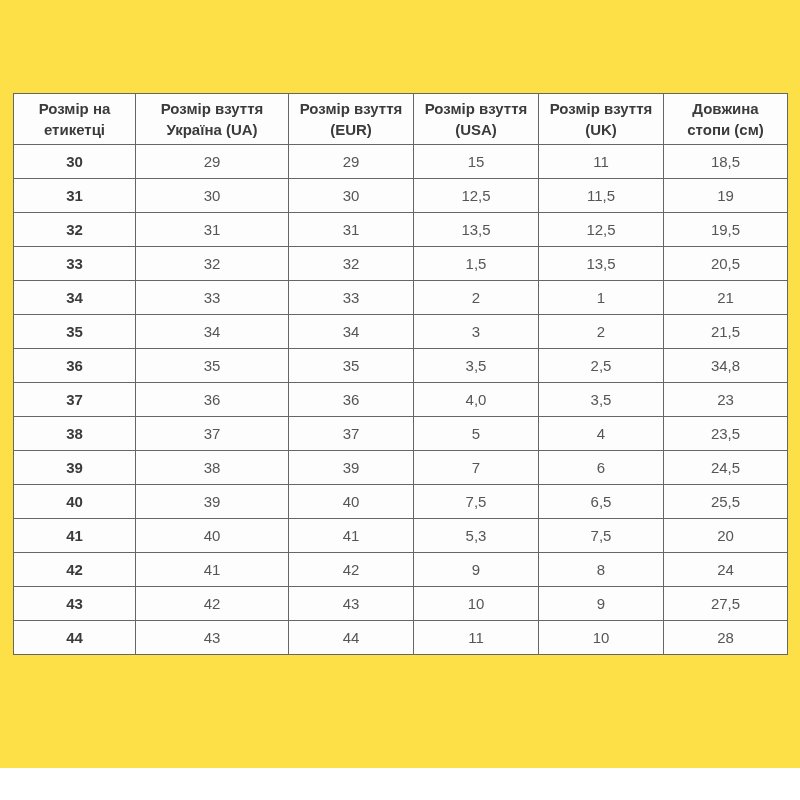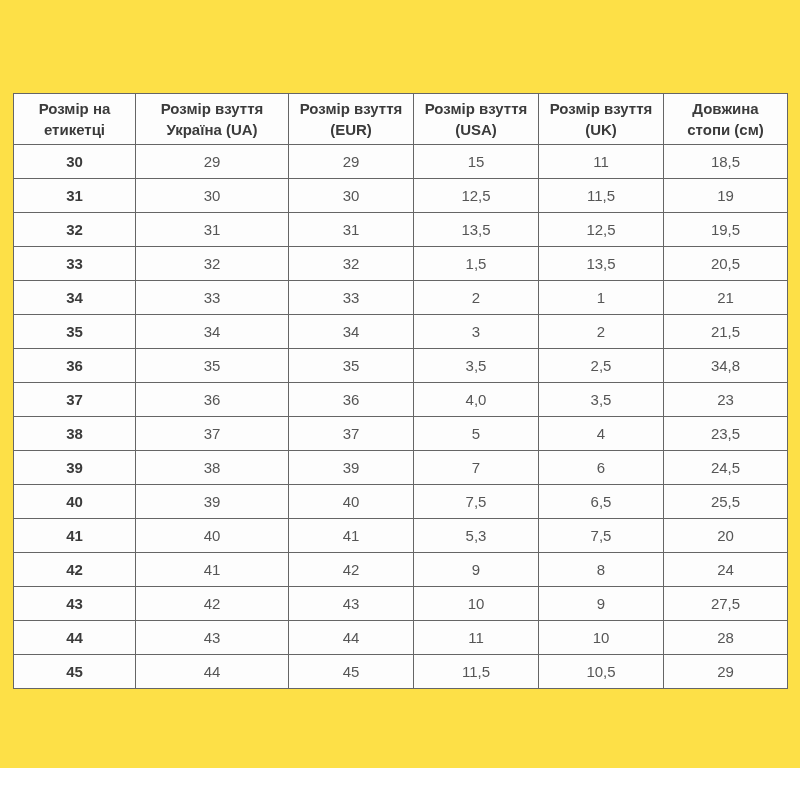--- a/index.html
+++ b/index.html
@@ -189,24 +189,16 @@
             <td>27,5</td>
           </tr>
           <tr>
             <td>44</td>
             <td>43</td>
             <td>44</td>
             <td>11</td>
             <td>10</td>
             <td>28</td>
           </tr>
-          <tr>
-            <td>45</td>
-            <td>44</td>
-            <td>45</td>
-            <td>11,5</td>
-            <td>10,5</td>
-            <td>29</td>
-          </tr>
         </tbody>
     </table>
   </div>
 </div>
 
 </body></html>

